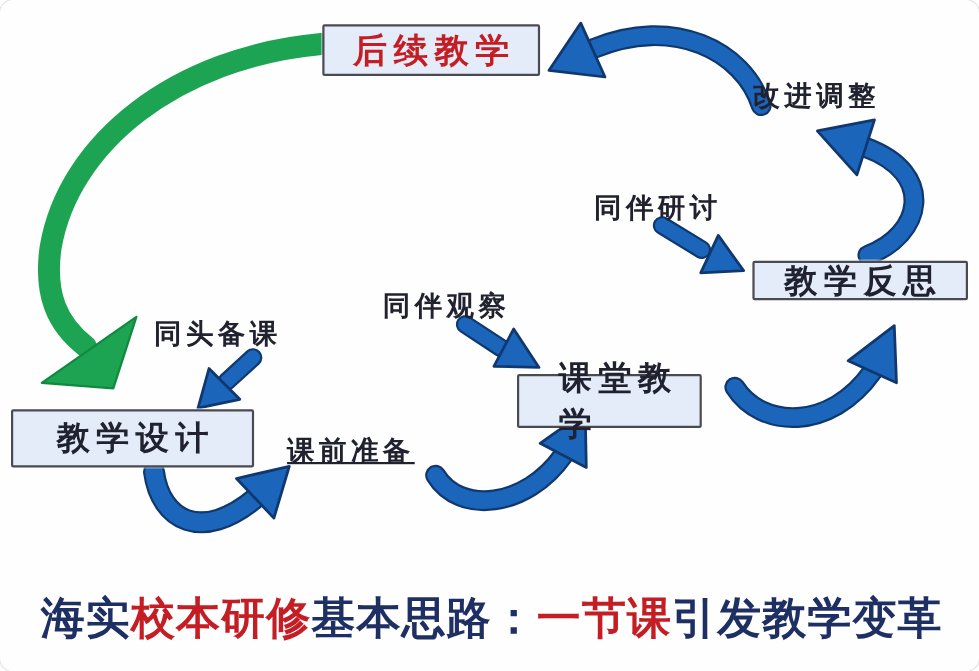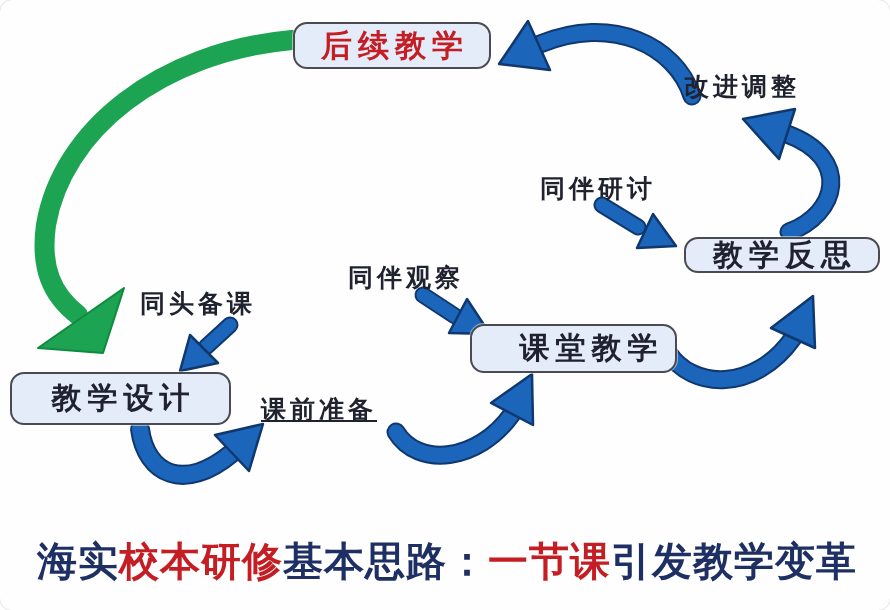--- a/index.html
+++ b/index.html
@@ -17,21 +17,21 @@
   .blue-under{fill:none;stroke:var(--arrow-blue-dark);stroke-linecap:round;}
   .blue-main{fill:none;stroke:var(--arrow-blue);stroke-linecap:round;}
   .blue-head{fill:var(--arrow-blue);stroke:var(--arrow-blue-dark);stroke-width:2.5;stroke-linejoin:round;}
   .green-main{fill:none;stroke:var(--arrow-green);stroke-linecap:round;}
   .green-head{fill:var(--arrow-green);stroke:var(--arrow-green-dark);stroke-width:2;stroke-linejoin:round;}
   .node-box{
     position:absolute;z-index:2;
     display:flex;align-items:center;justify-content:center;
     background:var(--box-fill);
     border:2px solid var(--box-border);
-    border-radius:14px;
+    border-radius:2px;
     font-size:30px;font-weight:600;
     color:var(--node-text);
     letter-spacing:6px;padding-left:6px;
     box-shadow:0 0 0 1px rgba(255,255,255,.5);
   }
   .node-box.highlight{color:var(--highlight-red);font-weight:700;font-size:31px;}
   .node-label{
     position:absolute;z-index:2;
     font-size:25px;font-weight:600;
     color:var(--node-text);
@@ -105,21 +105,21 @@
       <path class="blue-under" stroke-width="17" d="M 602 205 L 638 227"></path>
       <path class="blue-main" stroke-width="13" d="M 602 205 L 638 227"></path>
       <polygon class="blue-head" points="676,246 637,248 653,214"></polygon>
     </g>
   </svg>
 
   <div class="node-box highlight" style="left:293px;top:22px;width:198px;height:47px;">后续教学</div>
 
   <div class="node-box" style="left:684px;top:237px;width:196px;height:36px;">教学反思</div>
 
-  <div class="node-box" style="left:470px;top:324px;width:207px;height:49px;padding-left:36px;">课堂教学</div>
+  <div class="node-box" style="left:470px;top:340px;width:168px;height:49px;padding-left:36px;">课堂教学</div>
 
   <div class="node-box" style="left:10px;top:372px;width:221px;height:53px;">教学设计</div>
 
   <div class="node-label" style="left:684px;top:70px;">改进调整</div>
 
   <div class="node-label" style="left:540px;top:172px;">同伴研讨</div>
 
   <div class="node-label" style="left:348px;top:261px;">同伴观察</div>
 
   <div class="node-label" style="left:140px;top:287px;">同头备课</div>

